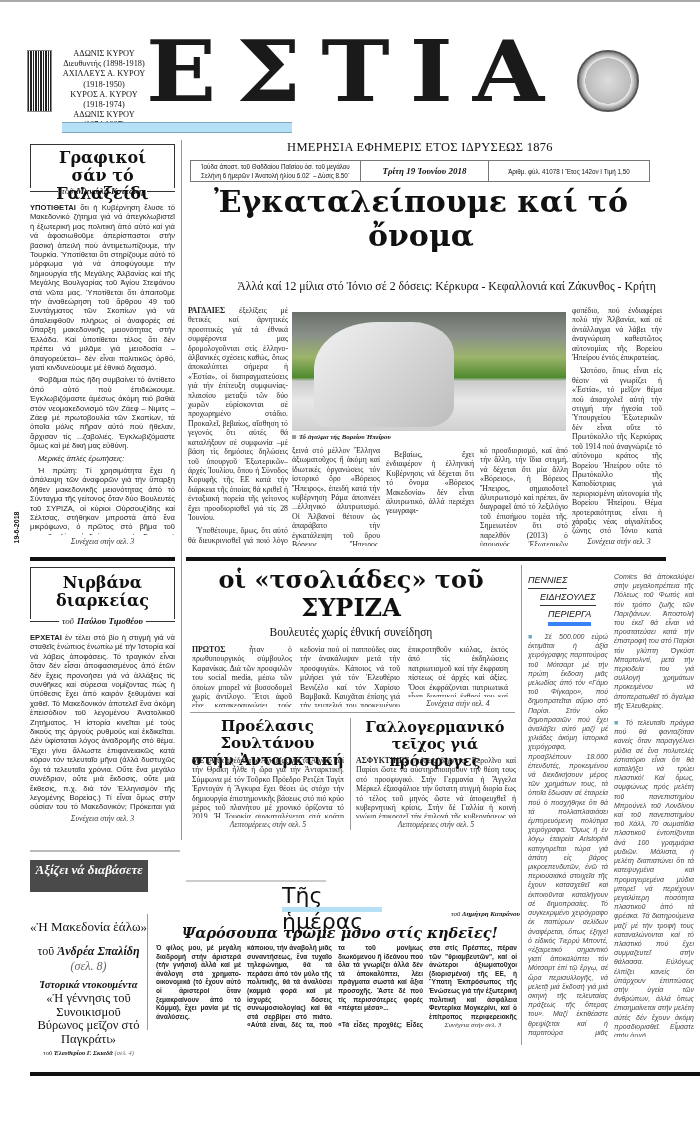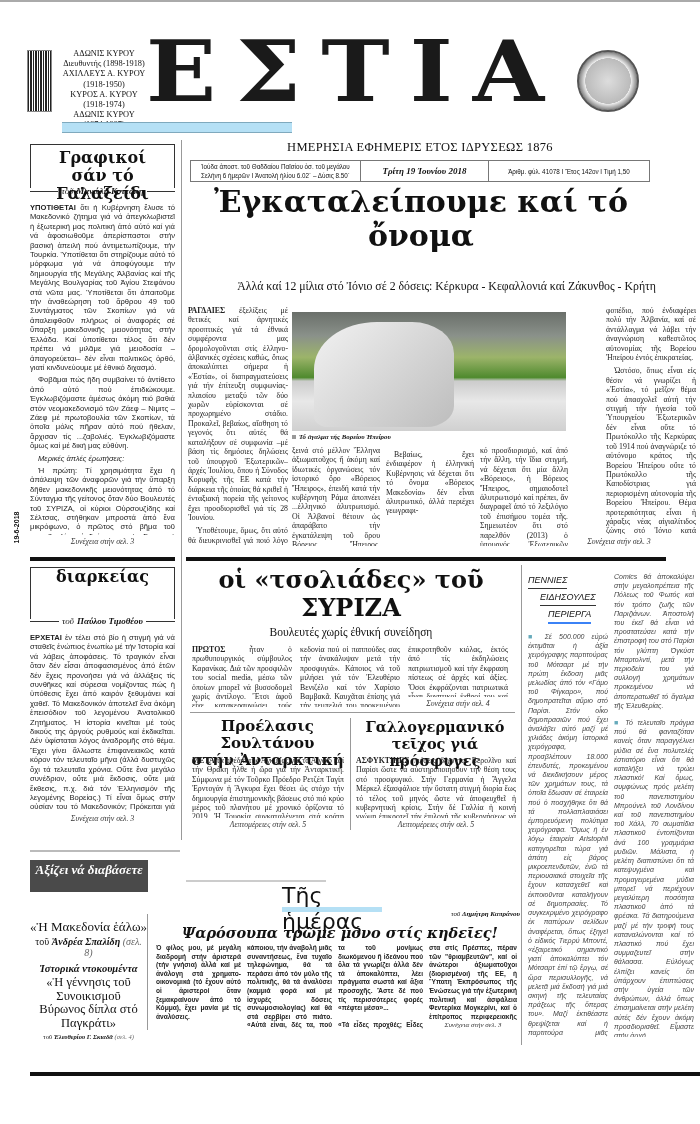--- a/index.html
+++ b/index.html
@@ -98,30 +98,31 @@
   <div class="abs" style="left:22px;top:10px;width:140px;height:105px;border-radius:45% 30% 20% 10%;background:linear-gradient(135deg,#f2f2f2,#bdbdbd)"></div>
 </div>
 <div class="abs" style="left:292px;top:433px;width:274px;font-size:6.8px;font-style:italic;font-weight:bold">
   <span style="display:inline-block;width:4px;height:4px;background:#999;margin-right:3px"></span><span>Τό ἄγαλμα τῆς Βορείου Ἠπείρου</span>
 </div>
 <div class="abs bodyserif" style="left:292px;top:446px;width:88px;height:100px;overflow:hidden">ξεινά στό μέλλον Ἕλληνα ἀξιωματοῦχος ἤ ἀκόμη καί ἰδιωτικές ὀργανώσεις τόν ἱστορικό ὅρο «Βόρειος Ἤπειρος», ἐπειδή κατά τήν κυβέρνηση Ράμα ἀποπνέει ...ἑλληνικό ἀλυτρωτισμό. Οἱ Ἀλβανοί θέτουν ὡς ἀπαράβατο τήν ἐγκατάλειψη τοῦ ὅρου Βόρειος Ἤπειρος, προκειμένου νά ἀποσύρουν καί αὐτοί τίς ἀλυτρωτικές ἀναφορές τους γιά τήν Τσαμουριά</div>
 <div class="abs bodyserif" style="left:386px;top:446px;width:88px;height:100px;overflow:hidden">
   <p style="text-indent:8px;margin-top:4px">Βεβαίως, ἔχει ἐνδιαφέρον ἡ ἑλληνική Κυβέρνησις νά δέχεται ὅτι τό ὄνομα «Βόρειος Μακεδονία» δέν εἶναι ἀλυτρωτικό, ἀλλά περιέχει γεωγραφι-</p>
 </div>
 <div class="abs bodyserif" style="left:480px;top:446px;width:88px;height:100px;overflow:hidden">κό προσδιορισμό, καί ἀπό τήν ἄλλη, τήν ἴδια στιγμή, νά δέχεται ὅτι μία ἄλλη «Βόρειος», ἡ Βόρειος Ἤπειρος, σημαιοδοτεῖ ἀλυτρωτισμό καί πρέπει, ἄν διαγραφεῖ ἀπό τό λεξιλόγιο τοῦ ἐπισήμου τομέα τῆς. Σημειωτέον ὅτι στό παρελθόν (2013) ὁ ὑπουργός Ἐξωτερικῶν Νίκος Κοτζιᾶς εἶχε ἐκφράσει τήν ἄποψη ὅτι ἡ Ἑλλάς μπορεῖ νά ἀναγνωρίσει τό Κοσσυ-</div>
-<div class="abs bodyserif" style="left:606px;top:306px;width:90px;height:228px;overflow:hidden">
+<div class="abs bodyserif" style="left:572px;top:306px;width:90px;height:228px;overflow:hidden">
   <p>φοπέδιο, πού ἐνδιαφέρει πολύ τήν Ἀλβανία, καί σέ ἀντάλλαγμα νά λάβει τήν ἀναγνώριση καθεστῶτος αὐτονομίας τῆς Βορείου Ἠπείρου ἐντός ἐπικρατείας.</p>
   <p style="text-indent:8px;margin-top:4px">Ὡστόσο, ὅπως εἶναι εἰς θέσιν νά γνωρίζει ἡ «Ἑστία», τό μεῖζον θέμα πού ἀπασχολεῖ αὐτή τήν στιγμή τήν ἠγεσία τοῦ Ὑπουργείου Ἐξωτερικῶν δέν εἶναι οὔτε τό Πρωτόκολλο τῆς Κερκύρας τοῦ 1914 πού ἀναγνώριζε τό αὐτόνομο κράτος τῆς Βορείου Ἠπείρου οὔτε τό Πρωτόκολλο τῆς Καποδίστριας γιά περιορισμένη αὐτονομία τῆς Βορείου Ἠπείρου. Θέμα προτεραιότητας εἶναι ἡ χάραξις νέας αἰγιαλίτιδος ζώνης στό Ἰόνιο κατά περιοχές καί ἡ αὔξησις τῶν χωρικῶν μας ὑδάτων σέ ἐκεῖ τή τήν περιοχή, ὡς τά 12 μίλια. Ὑπάρχει μάλιστα κατ' ἀρχήν συμφωνία ὅτι πρῶτον τό νησιωτικό σύμπλεγμα τῆς Ἐρεικούσσης θά ἔχει ἐπιρροή στήν διαμόρφωση</p>
 </div>
 <div class="abs cont" style="left:574px;top:537px;width:90px">Συνέχεια στήν σελ. 3</div>
 
 <div class="abs thickbar" style="left:30px;top:557px;width:145px"></div>
 <div class="abs thickbar" style="left:186px;top:557px;width:480px"></div>
 
 <div class="abs boxhead" style="left:30px;top:567px;width:145px;height:52px;border-bottom:none">
+  <div class="lc-title" style="padding-top:6px">Νιρβάνα</div>
   <div class="lc-title">διαρκείας</div>
 </div>
 <div class="abs byline" style="left:30px;top:616px;width:145px;display:flex;align-items:center;gap:3px">
   <span style="flex:1;height:1px;background:#333"></span>
   <span>τοῦ</span>
   <b>Παύλου Τιμοθέου</b>
   <span style="flex:1;height:1px;background:#333"></span>
 </div>
 <div class="abs body" style="left:30px;top:633px;width:145px;height:178px;overflow:hidden">
   <p><b>ΕΡΧΕΤΑΙ</b><span> ἐν τέλει στό βίο ἡ στιγμή γιά νά σταθεῖς ἐνώπιος ἐνωπίω μέ τήν Ἱστορία καί νά λάβεις ἀποφάσεις. Τό τραγικόν εἶναι ὅταν δέν εἶσαι ἀποφασισμένος ἀπό ἐτῶν δέν ἔχεις προνοήσει γιά νά ἀλλάξεις τίς συνθῆκες καί σύρεσαι νομίζοντας πώς ἡ ὑπόθεσις ἔχει ἀπό καιρόν ξεθυμάνει καί χαθεῖ. Τό Μακεδονικόν ἀποτελεῖ ἕνα ἀκόμη ἐπεισόδιον τοῦ λεγομένου Ἀνατολικοῦ Ζητήματος. Ἡ ἱστορία κινεῖται μέ τούς δικούς της ἀργούς ρυθμούς καί ἐκδικεῖται. Δέν ὑφίσταται λόγος ἀναδρομῆς στό θέμα. Ἔχει γίνει ἄλλωστε ἐπιφανειακῶς κατά κόρον τόν τελευταῖο μῆνα (ἀλλά δυστυχῶς ὄχι τά τελευταῖα χρόνια. Οὔτε ἕνα μεγάλο συνέδριον, οὔτε μιά ἔκδοσις, οὔτε μιά ἔκθεσις, π.χ. διά τόν Ἑλληνισμόν τῆς λεγομένης Βορείας.) Τί εἶναι ὅμως στήν οὐσίαν του τό Μακεδονικόν; Πρόκειται γιά ἕνα νομικόν ζήτημα πού ἐμπίπτει στό χῶρο τῶν πνευματικῶν δικαιωμάτων καί ἕνα ἱστορικό ή κοινωνικόν, αὐτό τῆς ἐθνογενέσεως.</span></p>
@@ -157,43 +158,43 @@
 </div>
 <div class="abs bodyserif" style="left:356px;top:756px;width:160px;height:62px;overflow:hidden">
   <b>ΑΣΦΥΚΤΙΚΕΣ</b><span> πιέσεις δέχονται Βερολῖνο καί Παρίσι ὥστε νά αὐστηροποιήσουν τήν θέση τους στό προσφυγικό. Στήν Γερμανία ἡ Ἄγγελα Μέρκελ ἐξασφάλισε τήν ὕστατη στιγμή διορία ἕως τό τέλος τοῦ μηνός ὥστε νά ἀποφευχθεῖ ἡ κυβερνητική κρίσις. Στήν δέ Γαλλία ἡ κοινή γνώμη ἐπικροτεῖ τήν ἐπιλογή τῆς κυβερνήσεως νά μήν δεχθεῖ τούς μετανάστες μετά τό θέμα πού προέκυψε ἀπό τήν ἄρνηση τῆς Ἰταλίας νά δεχθεῖ τό πλοῖο Aquarius μέ τούς 630 ἐπιβαίνοντες.</span>
 </div>
 <div class="abs cont" style="left:356px;top:820px;width:160px">Λεπτομέρειες στήν σελ. 5</div>
 
 <div class="abs vsep" style="left:521px;top:565px;height:480px"></div>
 <div class="abs" style="left:528px;top:572px;width:78px;font-family:'Liberation Sans',sans-serif;font-style:italic;font-size:9px;line-height:16px">
   <div style="border-bottom:1px solid #333;display:inline-block">ΠΕΝΝΙΕΣ</div><br>
   <div style="border-bottom:1px solid #333;display:inline-block;margin-left:12px">ΕΙΔΗΣΟΥΛΕΣ</div><br>
-  <div style="border-bottom:2px solid #3b82f6;display:inline-block;margin-left:20px">ΠΕΡΙΕΡΓΑ</div>
+  <div style="border-bottom:4px solid #3b82f6;display:inline-block;margin-left:20px">ΠΕΡΙΕΡΓΑ</div>
 </div>
 <div class="abs sideitem" style="left:528px;top:632px;width:80px;height:405px;overflow:hidden">
   <p><span style="color:#6ab">■ </span><span>Σέ 500.000 εὐρώ ἐκτιμᾶται ἡ ἀξία χειρόγραφης παρτιτούρας τοῦ Μότσαρτ μέ τήν πρώτη ἔκδοση μιᾶς μελωδίας ἀπό τόν «Γάμο τοῦ Φίγκαρο», πού δημοπρατεῖται αὔριο στό Παρίσι. Στόν οἶκο δημοπρασιῶν πού ἔχει ἀναλάβει αὐτό μαζί μέ χιλιάδες ἀκόμη ἱστορικά χειρόγραφα, προσβλέπουν 18.000 ἐπενδυτές, προκειμένου νά διεκδικήσουν μέρος τῶν χρημάτων τους, τά ὁποῖα ἔδωσαν σέ ἑταιρεία πού ὁ ποσχήθηκε ὅτι θά τά πολλαπλασιάσει ἐμπορευόμενη πολύτιμα χειρόγραφα. Ὅμως ἡ ἐν λόγῳ ἑταιρεία Aristophil κατηγορεῖται τώρα γιά ἀπάτη εἰς βάρος μικροεπενδυτῶν, ἐνῶ τά περιουσιακά στοιχεῖα τῆς ἔχουν κατασχεθεῖ καί ἐκποιοῦνται καταλήγουν σέ δημοπρασίες. Τό συγκεκριμένο χειρόγραφο ἐκ παπύρων σελίδων ἀναφέρεται, ὅπως ἐξηγεῖ ὁ εἰδικός Τιερρύ Μποντέ, «ἐξαιρετικό σημαντικό γιατί ἀποκαλύπτει τόν Μότσαρτ ἐπί τῷ ἔργῳ, σέ ὥρα περισυλλογῆς, νά μελετᾷ μιά ἔκδοσή γιά μιά σκηνή τῆς τελευταίας πράξεως τῆς ὄπερας του». Μαζί ἐκτιθέαστε θρεψίζεται καί ἡ παρτιτούρα μιᾶς σερενάτας πού εἶχε συνθέσει ὁ Μότσαρτ σέ νεαρή ἡλικία.</span></p>
 
 </div>
 <div class="abs sideitem" style="left:614px;top:572px;width:80px;height:465px;overflow:hidden">
   <p>Comics θά ἀποκαλύψει στήν μεγαλοπρέπεια τῆς Πόλεως τοῦ Φωτός καί τόν τρόπο ζωῆς τῶν Παριζιάνων. Ἀποστολή του ἐκεῖ θά εἶναι νά προστατεύσει κατά τήν ἐπιστροφή του στό Παρίσι τόν γλύπτη Ὀγκύστ Μπαρτολντί, μετά τήν περιοδεία του γιά συλλογή χρημάτων προκειμένου νά ἀποπερατωθεῖ τό ἄγαλμα τῆς Ἐλευθερίας.</p>
   <p style="margin-top:8px"><span style="color:#6ab">■ </span><span>Τό τελευταῖο πράγμα πού θά φανταζόταν κανείς ὅταν παραγγέλνει μύδια σέ ἕνα πολυτελές ἐστιατόριο εἶναι ὅτι θά καταλήξει νά τρώει πλαστικό! Καί ὅμως, συμφώνως πρός μελέτη τοῦ πανεπιστημίου Μπρούνελ τοῦ Λονδίνου καί τοῦ πανεπιστημίου τοῦ Χάλλ, 70 σωματίδια πλαστικοῦ ἐντοπίζονται ἀνά 100 γραμμάρια μυδιῶν. Μάλιστα, ἡ μελέτη διαπιστώνει ὅτι τά κατεψυγμένα καί προμαγειρεμένα μύδια μπορεῖ νά περιέχουν μεγαλύτερη ποσότητα πλαστικοῦ ἀπό τά φρέσκα. Τά διατηρούμενα μαζί μέ τήν τροφή τους καταναλώνονται καί τό πλαστικό πού ἔχει συμμαζευτεῖ στήν θάλασσα. Εὐλόγως ἐλπίζει κανείς ὅτι ὑπάρχουν ἐπιπτώσεις στήν ὑγεία τῶν ἀνθρώπων, ἀλλά ὅπως ἐπισημαίνεται στήν μελέτη αὐτές δέν ἔχουν ἀκόμη προσδιορισθεῖ. Εἶμαστε στήν ἀρχή...</span></p>
 
 </div>
 
 <div class="abs smallrule" style="left:30px;top:850px;width:150px"></div>
 <div class="abs darkbox" style="left:30px;top:860px;width:118px;height:32px;line-height:20px">Ἀξίζει νά διαβάσετε</div>
 <div class="abs" style="left:30px;top:914px;width:118px;height:116px;border-right:1px solid #999;text-align:center">
   <div style="font-size:13px;line-height:14px;padding-top:6px">«Ἡ Μακεδονία ἑάλω»</div>
-  <div style="font-size:10px;margin-top:2px">
+  <div style="font-size:12px;margin-top:10px">
     <span>τοῦ</span>
     <b><i>Ἀνδρέα Σπαλίδη</i></b>
     <i style="color:#666">(σελ. 8)</i>
   </div>
   <div style="font-size:10.5px;font-weight:bold;font-style:italic;margin-top:5px">Ἱστορικά ντοκουμέντα</div>
-  <div style="font-size:12.5px;line-height:13.5px;margin-top:2px;padding:0 6px">«Ἡ γέννησις τοῦ Συνοικισμοῦ Βύρωνος δίπλα στό Παγκράτι»</div>
+  <div style="font-size:12.5px;line-height:13.5px;margin-top:2px;padding:0 6px">«Ἡ γέννησις τοῦ Συνοικισμοῦ Βύρωνος μεῖζον στό Παγκράτι»</div>
   <div style="font-size:6.5px;margin-top:3px">
     <span>τοῦ</span>
     <b><i>Ἐλευθερίου Γ. Σκιαδᾶ</i></b>
     <i style="color:#666">(σελ. 4)</i>
   </div>
 </div>
 
 <div class="abs" style="left:186px;top:880px;width:140px;height:2px;background:#ccc"></div>
 <div class="abs" style="left:282px;top:883px;width:100px;text-align:left;font-family:'DejaVu Sans',sans-serif;font-size:22px;line-height:26px">Τῆς ἡμέρας</div>
 <div class="abs" style="left:282px;top:907px;width:100px;height:5px;background:#b5e0f5"></div>

